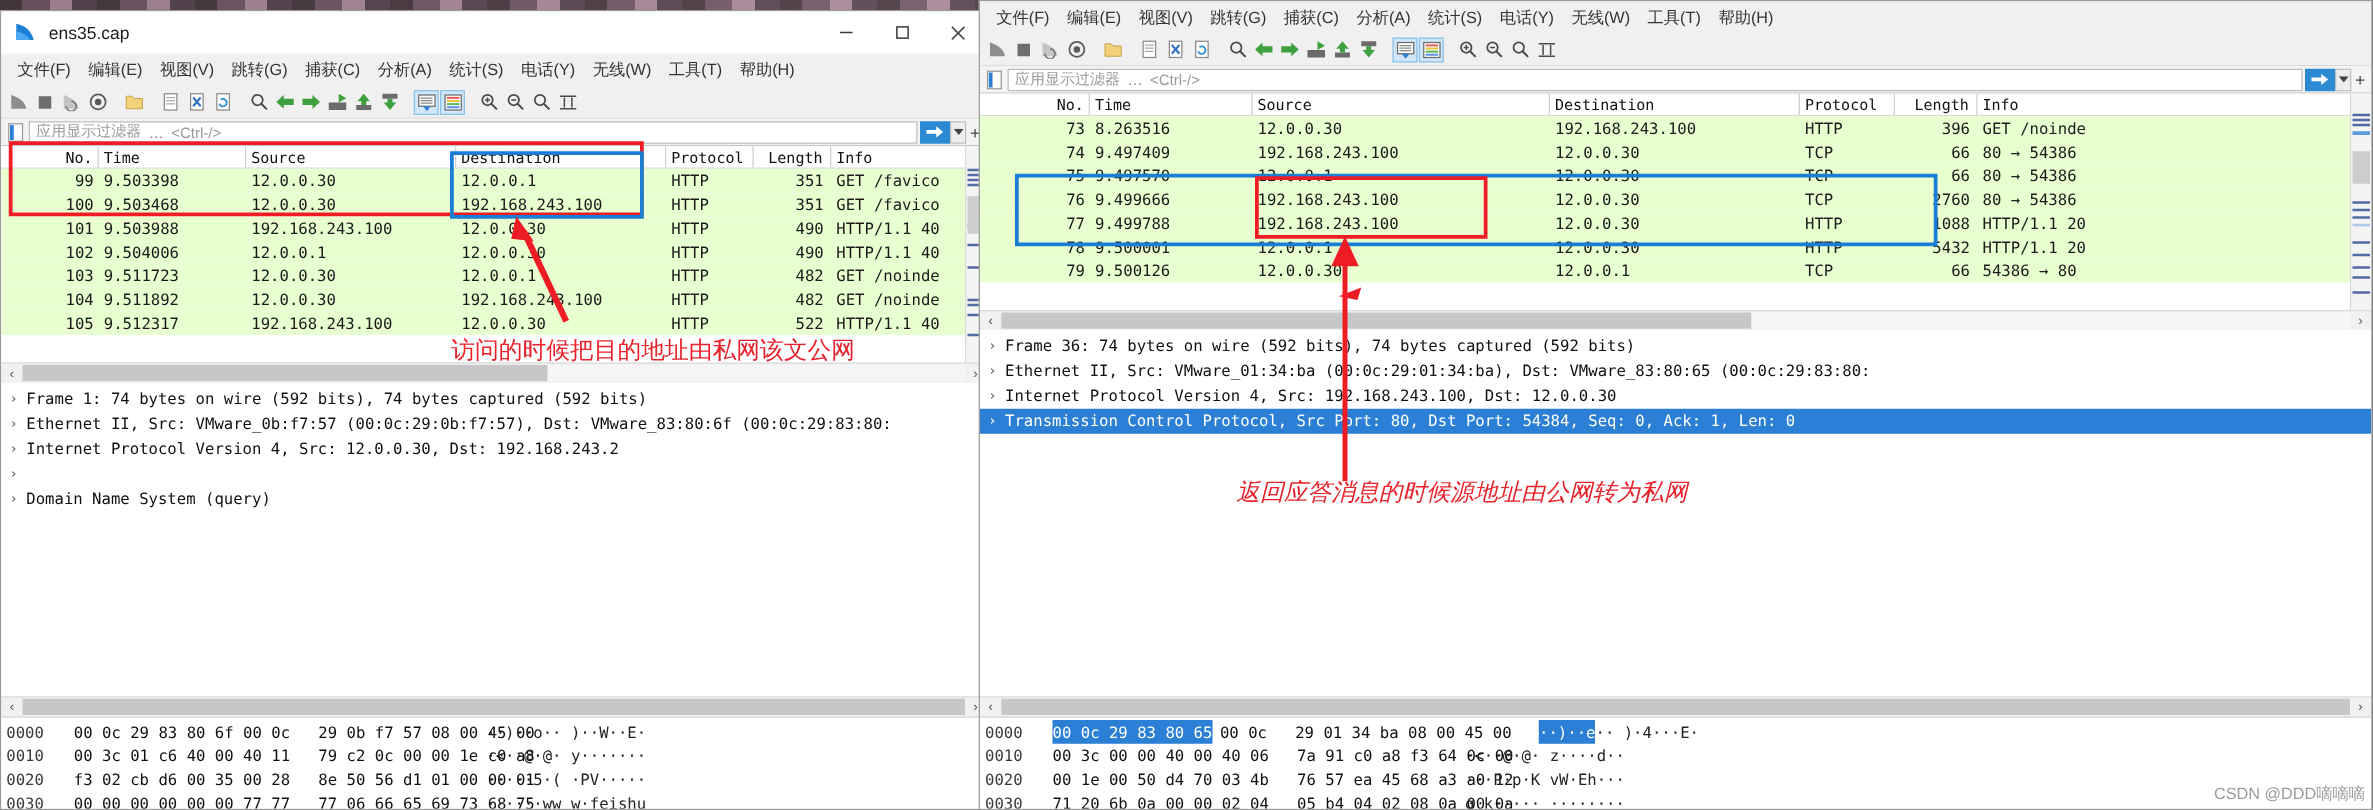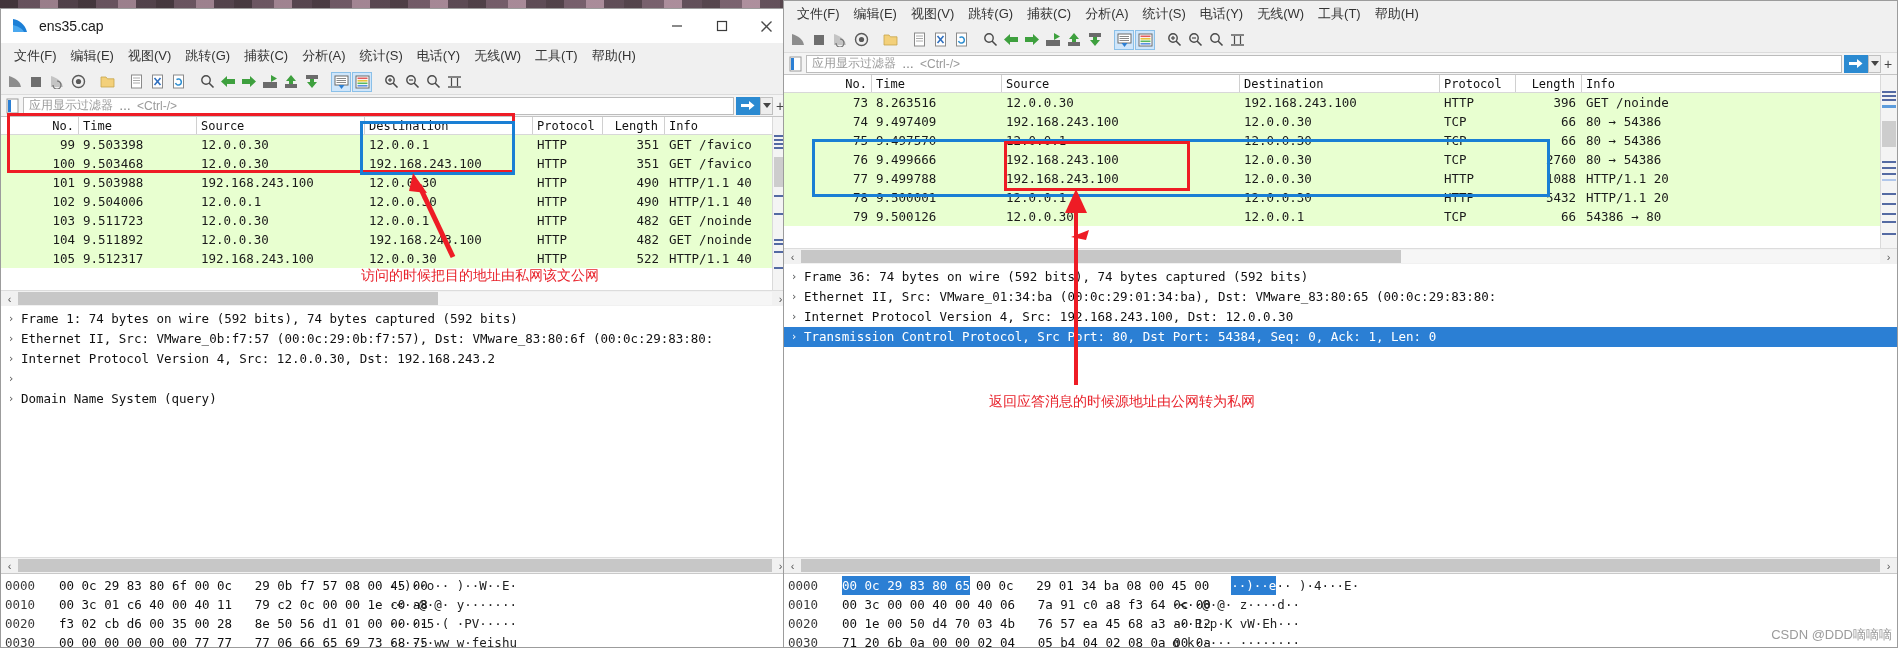--- a/index.html
+++ b/index.html
@@ -156,21 +156,21 @@
     padding: 2px 0 0 4px; flex:0 0 auto; overflow:hidden;
   }
   .hexrow { height: 19px; line-height:19px; white-space:pre; display:flex; }
   .hx-off { color:#3a3a3a; width: 54px; }
   .hx-bytes { width: 330px; }
   .hx-ascii { color:#222;text-align:right; }
   .hl { background:#2b7fd4; color:#fff; }
 
   
   .annot {
-    position: absolute; color: #e8212a; font-size: 14px;
+    position: absolute; color: #e8212a; font-size: 19px;
     font-family: "DejaVu Sans", sans-serif; white-space: nowrap; font-weight: 500;
   }
   .box-red  { position:absolute; border: 3px solid #ee1c25; }
   .box-blue { position:absolute; border: 3px solid #1a7fd4; }
   .arrow { position:absolute; }
   .watermark {
     position:absolute; right:6px; bottom:4px; color:#9b9b9b; font-size:13px;
     font-family:"Liberation Sans", sans-serif;
   }
 </style>
@@ -875,17 +875,17 @@
 
     <div class="box-blue" style="left:28px; top:138px; width:738px; height:58px;"></div>
     <div class="box-red" style="left:220px; top:140px; width:186px; height:50px;"></div>
     <svg class="arrow" style="left:272px; top:186px; width:40px; height:200px;" viewBox="0 0 40 200">
       <path d="M20 198 L20 22" stroke="#ee1c25" stroke-width="4" fill="none"></path>
       <path d="M20 2 L31 26 L9 26 Z" fill="#ee1c25"></path>
     </svg>
     <svg class="arrow" style="left:285px; top:225px; width:22px; height:18px;" viewBox="0 0 22 18">
       <path d="M20 4 L2 11 L17 14 Z" fill="#ee1c25"></path>
     </svg>
-    <div class="annot" style="left:205px; top:392px;">返回应答消息的时候源地址由公网转为私网</div>
+    <div class="annot" style="left:205px; top:380px;font-style:italic;">返回应答消息的时候源地址由公网转为私网</div>
   </div>
 
   <div class="watermark">CSDN @DDD嘀嘀嘀</div>
 </div>
 
 </body></html>

